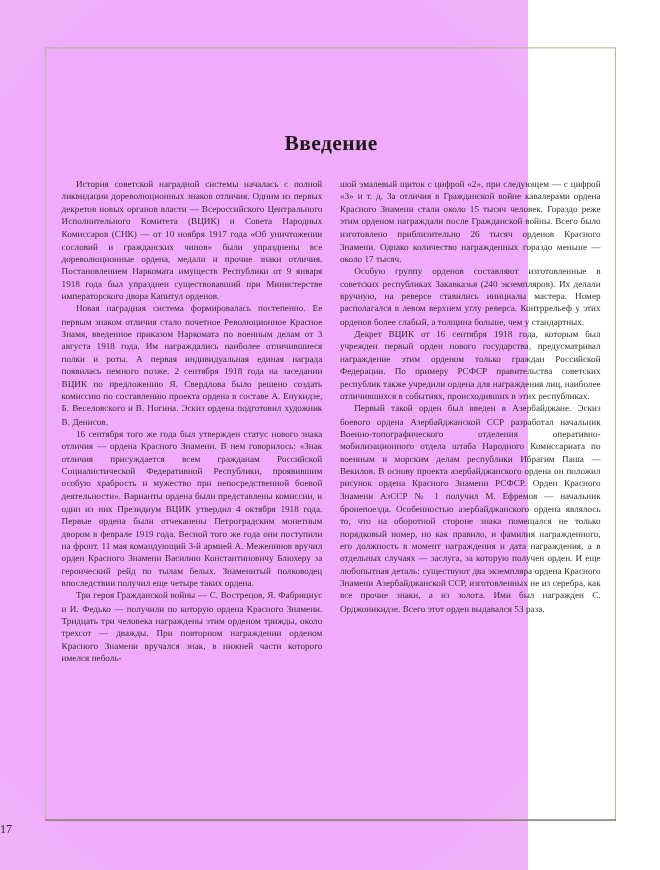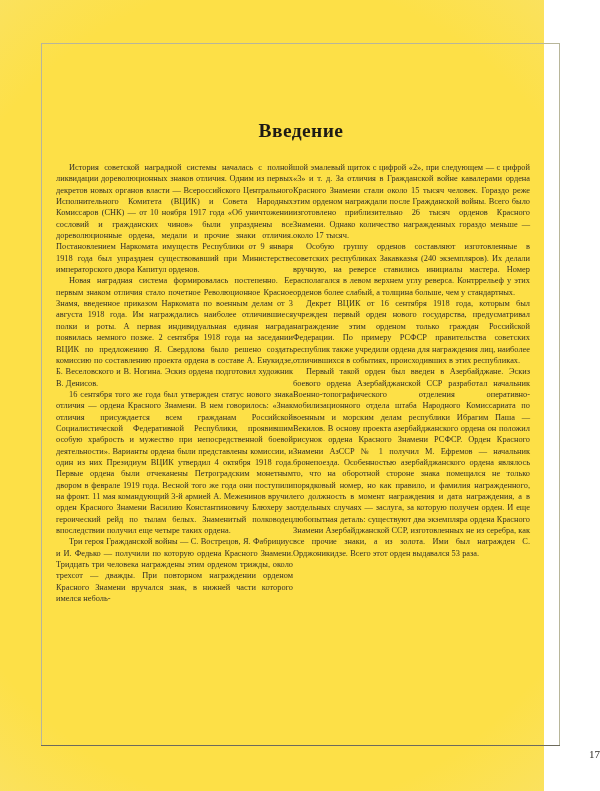--- a/index.html
+++ b/index.html
@@ -10,23 +10,23 @@
   body {
     width: 600px;
     height: 791px;
     overflow: hidden;
     font-family: "Liberation Serif", "DejaVu Serif", serif;
     color: #2a2722;
   }
 
   .page {
     position: relative;
-    width: 544px;
+    width: 480px;
     height: 791px;
-    background: #fde047;
+    background: #f0abfc;
   }
 
   
   .paper-tone {
     position: absolute;
     inset: 0;
     background:
       radial-gradient(ellipse 120% 95% at 50% 50%, rgba(255,255,255,0) 55%, rgba(236,233,223,0.55) 100%);
     pointer-events: none;
   }
@@ -53,20 +53,21 @@
     font-size: 19.5px;
     font-weight: bold;
     letter-spacing: 0.4px;
     color: #1d1a16;
     margin: 0 0 20px 0;
     font-family: "Liberation Serif", "DejaVu Serif", serif;
   }
 
   .columns {
     display: flex;
+    gap: 16px;
     align-items: flex-start;
   }
 
   .col {
     width: 237px;
     flex: 0 0 237px;
   }
 
   .col p {
     margin: 0;
@@ -91,21 +92,21 @@
     width: 519px;
     height: 1px;
     background: #6d6a5c;
   }
 
   .folio {
     position: absolute;
     left: 0;
     top: 748px;
     width: 600px;
-    text-align: right;
+    text-align: left;
     font-size: 11px;
     color: #2e2b25;
     font-family: "Liberation Serif", "DejaVu Serif", serif;
   }
 </style>
 </head>
 <body>
 
 <div class="page">
 

